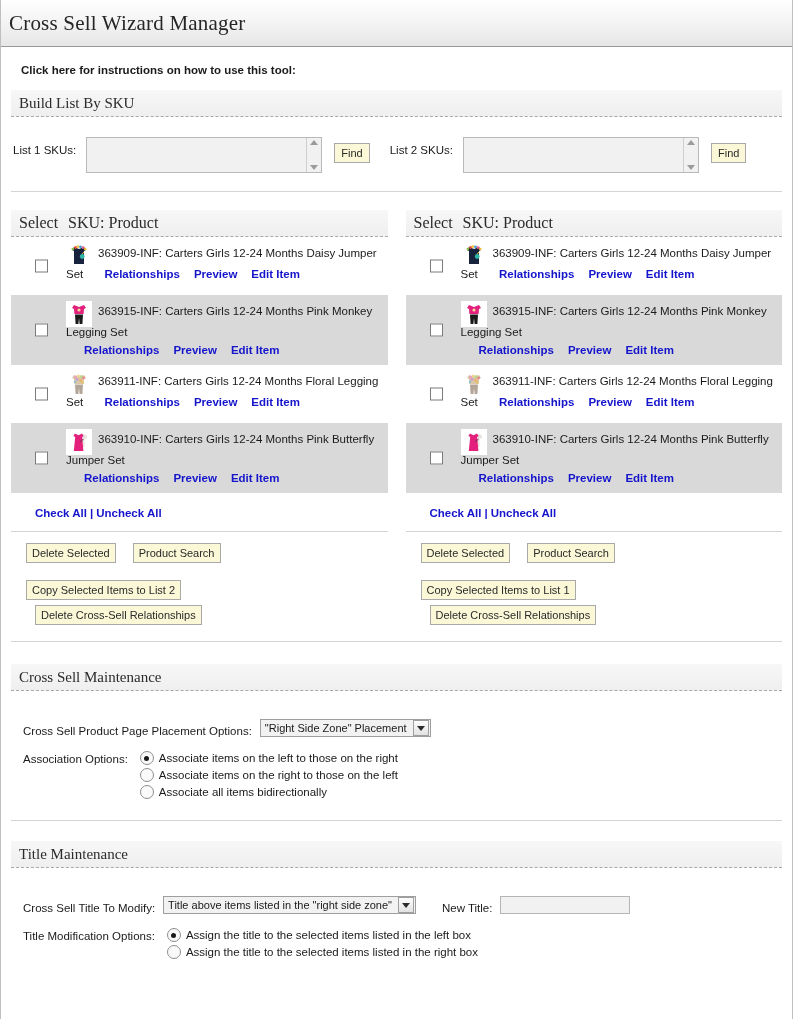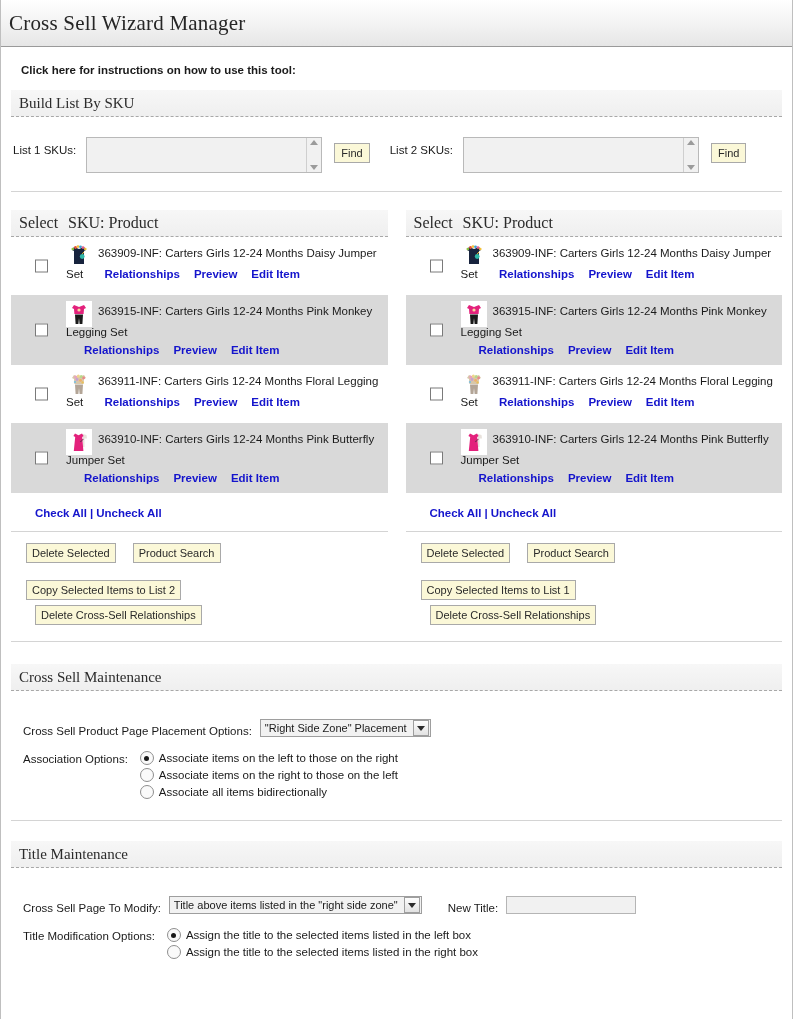--- a/index.html
+++ b/index.html
@@ -587,21 +587,21 @@
 
   <div style="height:18px"></div>
   <hr class="hr-solid">
 
   <div class="title-maint">
     <div class="section-head">
       <span>Title Maintenance</span>
     </div>
 
     <div class="form-line">
-      <span class="lbl">Cross Sell Page To Modify:</span>
+      <span class="lbl">Cross Sell Title To Modify:</span>
       <span class="fake-select">
         <span class="sel-text">Title above items listed in the "right side zone"</span>
         <span class="sel-arrow-box">
             <span class="sel-arrow"></span>
           </span>
       </span>
       <span class="lbl tm-newtitle">New Title:</span>
       <span class="text-input"></span>
     </div>
 

